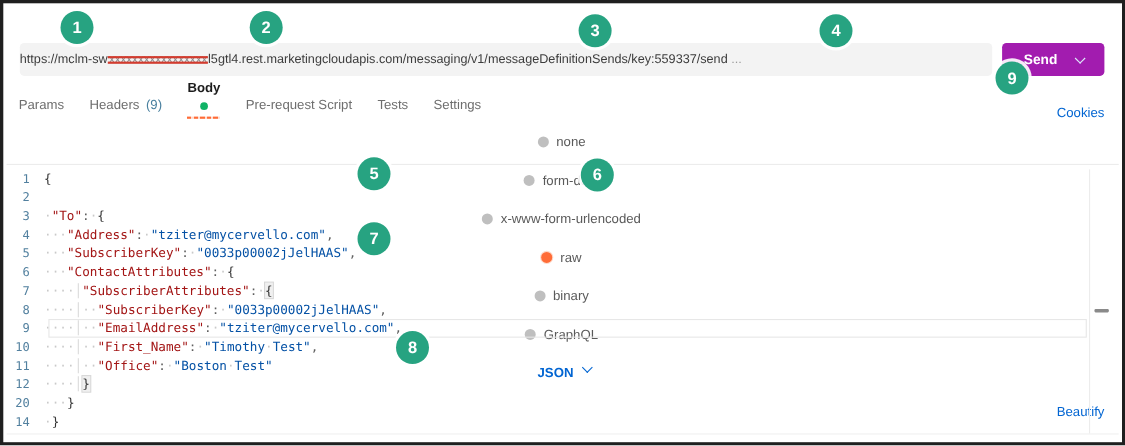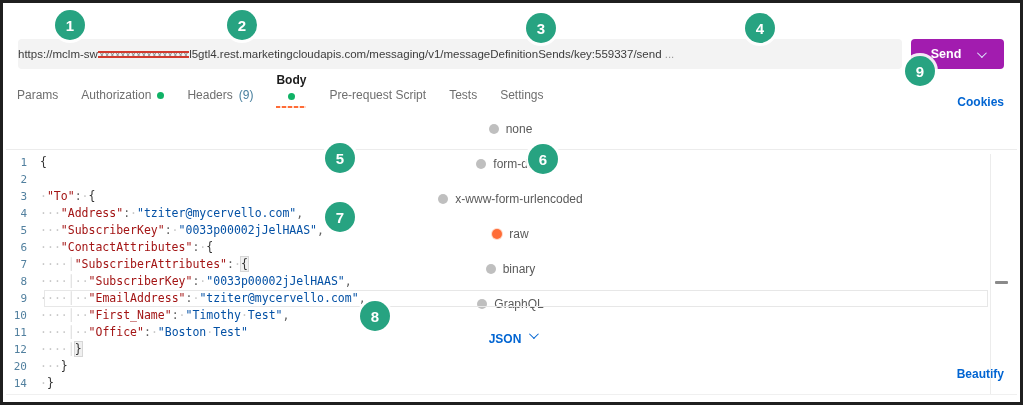--- a/index.html
+++ b/index.html
@@ -24,21 +24,21 @@
 
   
   .tabs-row { position:absolute; top:82px; left:14px; right:16px; height:24px; display:flex; align-items:flex-end; gap:23px; font-size:12px; color:#6e6e6e; }
   .tab { display:flex; align-items:center; gap:6px; padding-bottom:7px; cursor:pointer; white-space:nowrap; }
   .tab .count { color:#49809f; }
   .tab.active { color:#1c1c1c; font-weight:bold; border-bottom:2px solid transparent;
     background:linear-gradient(#fff,#fff) padding-box; position:relative;flex-direction:column; }
   .tab.active::after { content:""; position:absolute; left:0; right:0; bottom:-1px; height:2px;
     background:repeating-linear-gradient(90deg,#ff6c37 0 4px, rgba(255,108,55,.25) 4px 6px); }
   .gdot { width:7px; height:7px; border-radius:50%; background:#10b266; display:inline-block; }
-  .link-blue { color:#0265d2; font-weight:bold; font-size:12px; cursor:pointer; }
+  .link-blue { color:#0265d2; font-weight:normal; font-size:12px; cursor:pointer; }
   .tabs-row .cookies { margin-left:auto; }
 
   
   .modes-row { position:absolute; top:119px; left:14px; right:16px; height:20px; display:flex; align-items:center; gap:21px; font-size:12px; color:#5a5a5a;flex-direction:column; }
   .mode { display:flex; align-items:center; gap:7px; cursor:pointer; white-space:nowrap; }
   .radio { width:10px; height:10px; border-radius:50%; background:#bfbfbf; display:inline-block; }
   .mode.selected .radio { background:#ff6c37; box-shadow:0 0 0 1px #ffd9c9; }
   .ctype { display:flex; align-items:flex-start; gap:8px; color:#0265d2; font-weight:bold; cursor:pointer; margin-left:4px; }
   .ctype .chev { border-color:#0265d2; }
   .modes-row .beautify { margin-left:auto; }
@@ -76,24 +76,20 @@
       <span class="send-label">Send</span>
       <span class="chev"></span>
     </button>
   </div>
 
   <div class="tabs-row">
     <div class="tab">
         <span>Params</span>
       </div>
     <div class="tab">
-        <span>Authorization</span>
-        <span class="gdot"></span>
-      </div>
-    <div class="tab">
         <span>Headers</span>
         <span class="count">(9)</span>
       </div>
     <div class="tab active">
         <span>Body</span>
         <span class="gdot"></span>
       </div>
     <div class="tab">
         <span>Pre-request Script</span>
       </div>

